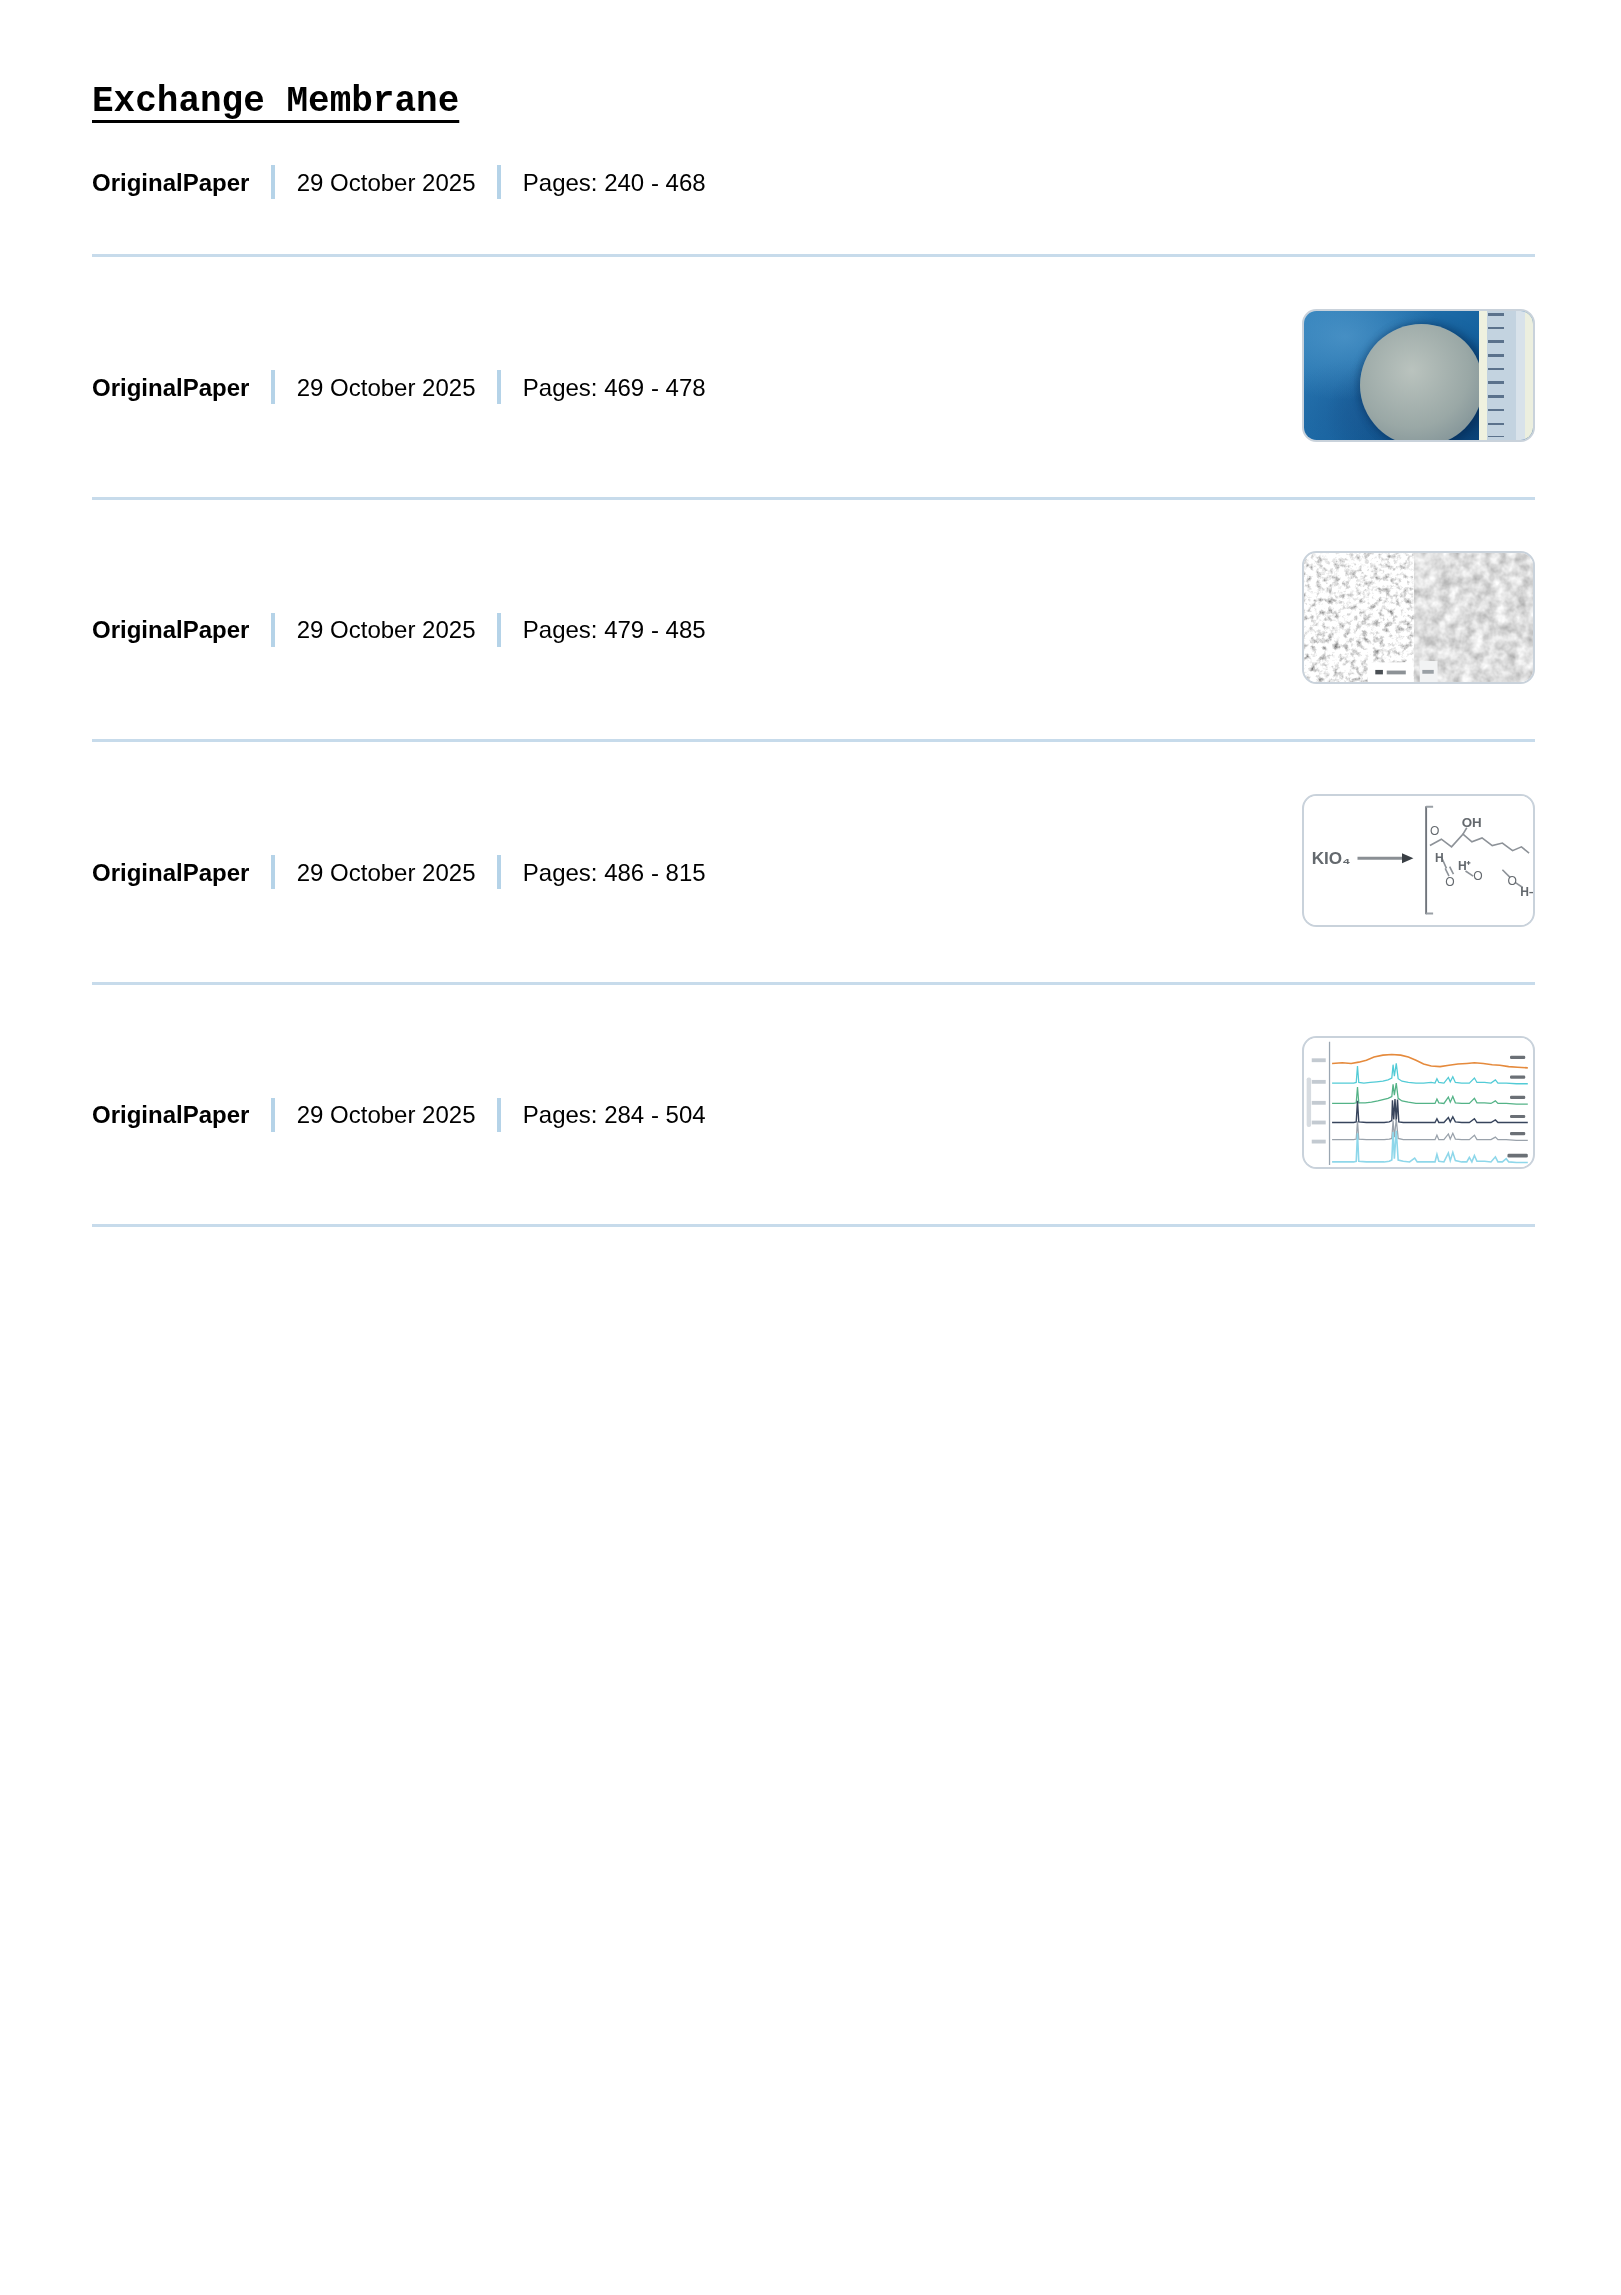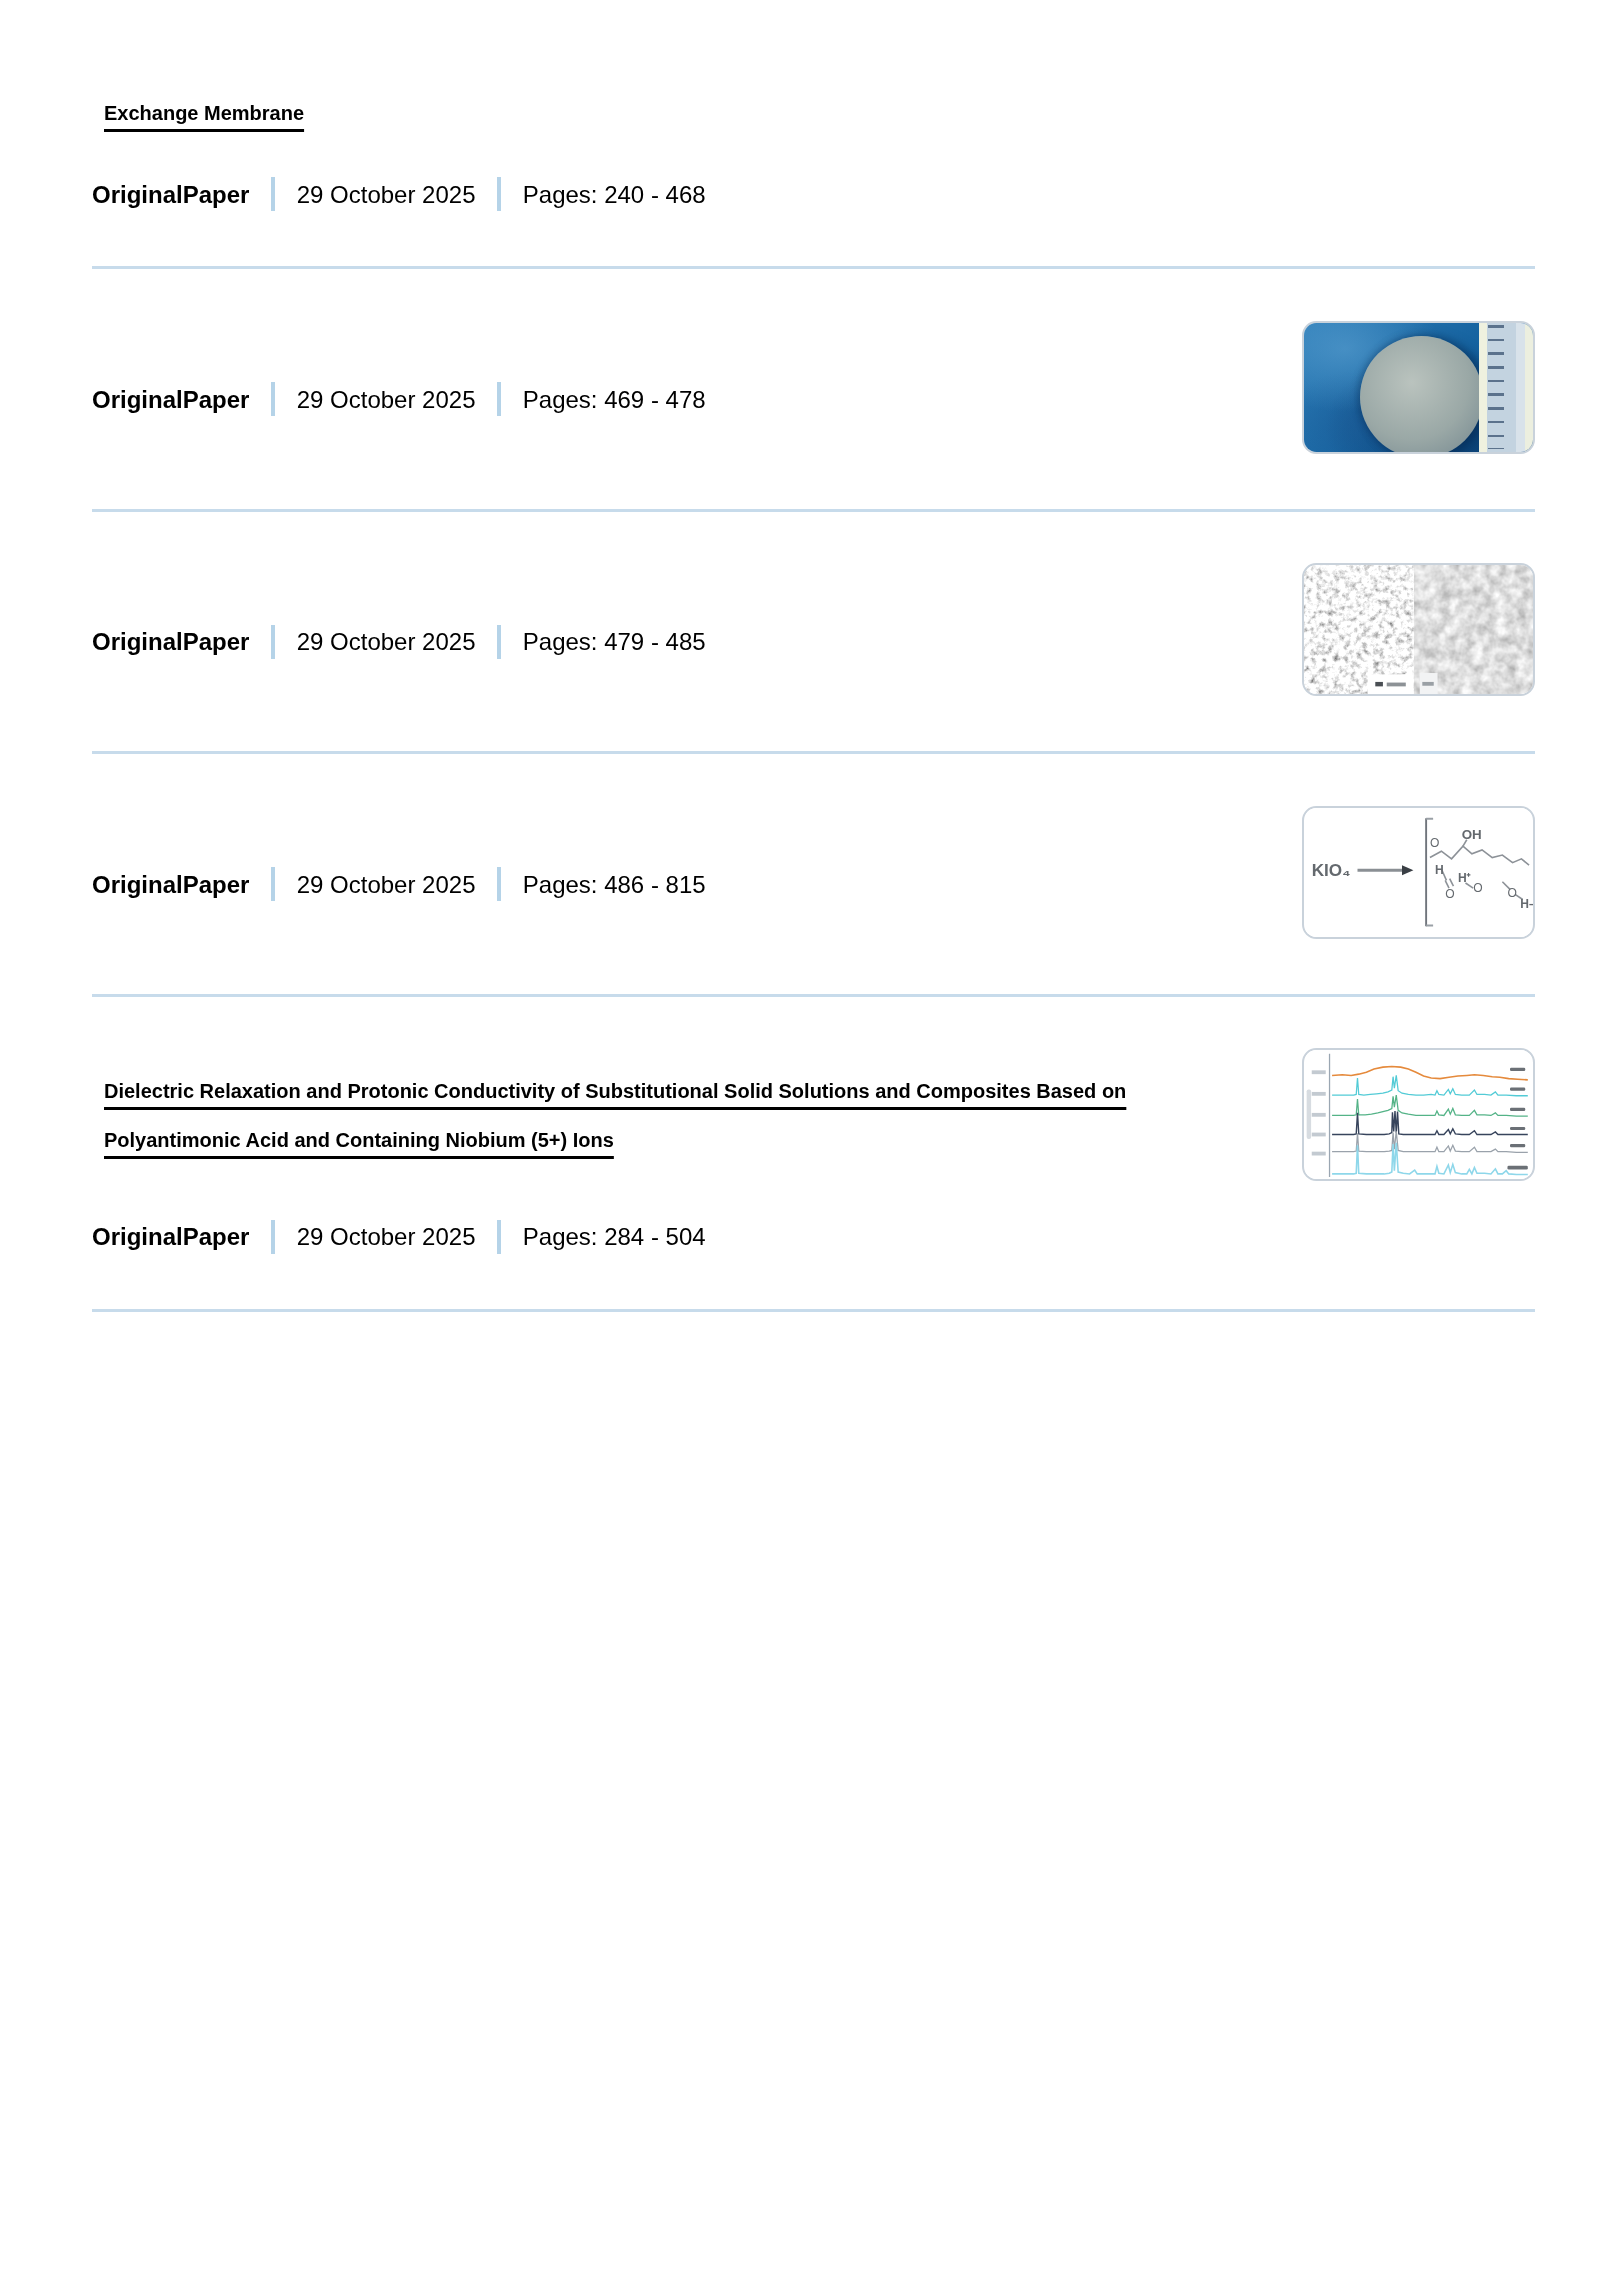--- a/index.html
+++ b/index.html
@@ -16,21 +16,21 @@
   .article {
     border-bottom: 3.3px solid #c7dbeb;
     padding: 58px 0 55px 0;
     display: flex;
     align-items: flex-start;
   }
   .article.first { padding-top: 77px; }
 
   .article-text { flex: 0 0 auto; width: 1172px; }
 
-  .article-title { margin: 12px; font-size: 20px; line-height: 49px; font-weight: 700; }
+  .article-title { margin: 0; font-size: 36px; line-height: 49px; font-weight: 700; font-family: Liberation Mono, monospace; }
   .article-title a {
     color:#000;
     text-decoration: underline;
     text-decoration-thickness: 3.3px;
     text-underline-offset: 8.5px;
     cursor: pointer;
   }
 
   .article-meta { margin-top: 55px; display: flex; align-items: center; font-size: 24px; line-height: 29px; }
   .article.first .article-meta { margin-top: 39px; }
@@ -187,21 +187,20 @@
         <text x="240" y="116" font-size="19" fill="#64696e" font-weight="bold">H⁺</text>
         <text x="264" y="132" font-size="19" fill="#64696e">O</text>
         <text x="318" y="140" font-size="19" fill="#64696e">O</text>
         <text x="338" y="158" font-size="19" fill="#64696e" font-weight="bold">H–</text>
       </svg>
     </div>
   </article>
 
   <article class="article">
     <div class="article-text">
-      <h3 class="article-title"><a>Dielectric Relaxation and Protonic Conductivity of Substitutional Solid Solutions and Composites Based on Polyantimonic Acid and Containing Niobium (5+) Ions</a></h3>
       <div class="article-meta">
         <span class="meta-type">OriginalPaper</span>
         <span class="meta-sep"></span>
         <span class="meta-date">29 October 2025</span>
         <span class="meta-sep"></span>
         <span class="meta-pages">Pages: 284 - 504</span>
       </div>
     </div>
     <div class="thumb">
       <svg viewBox="0 0 356 203">

